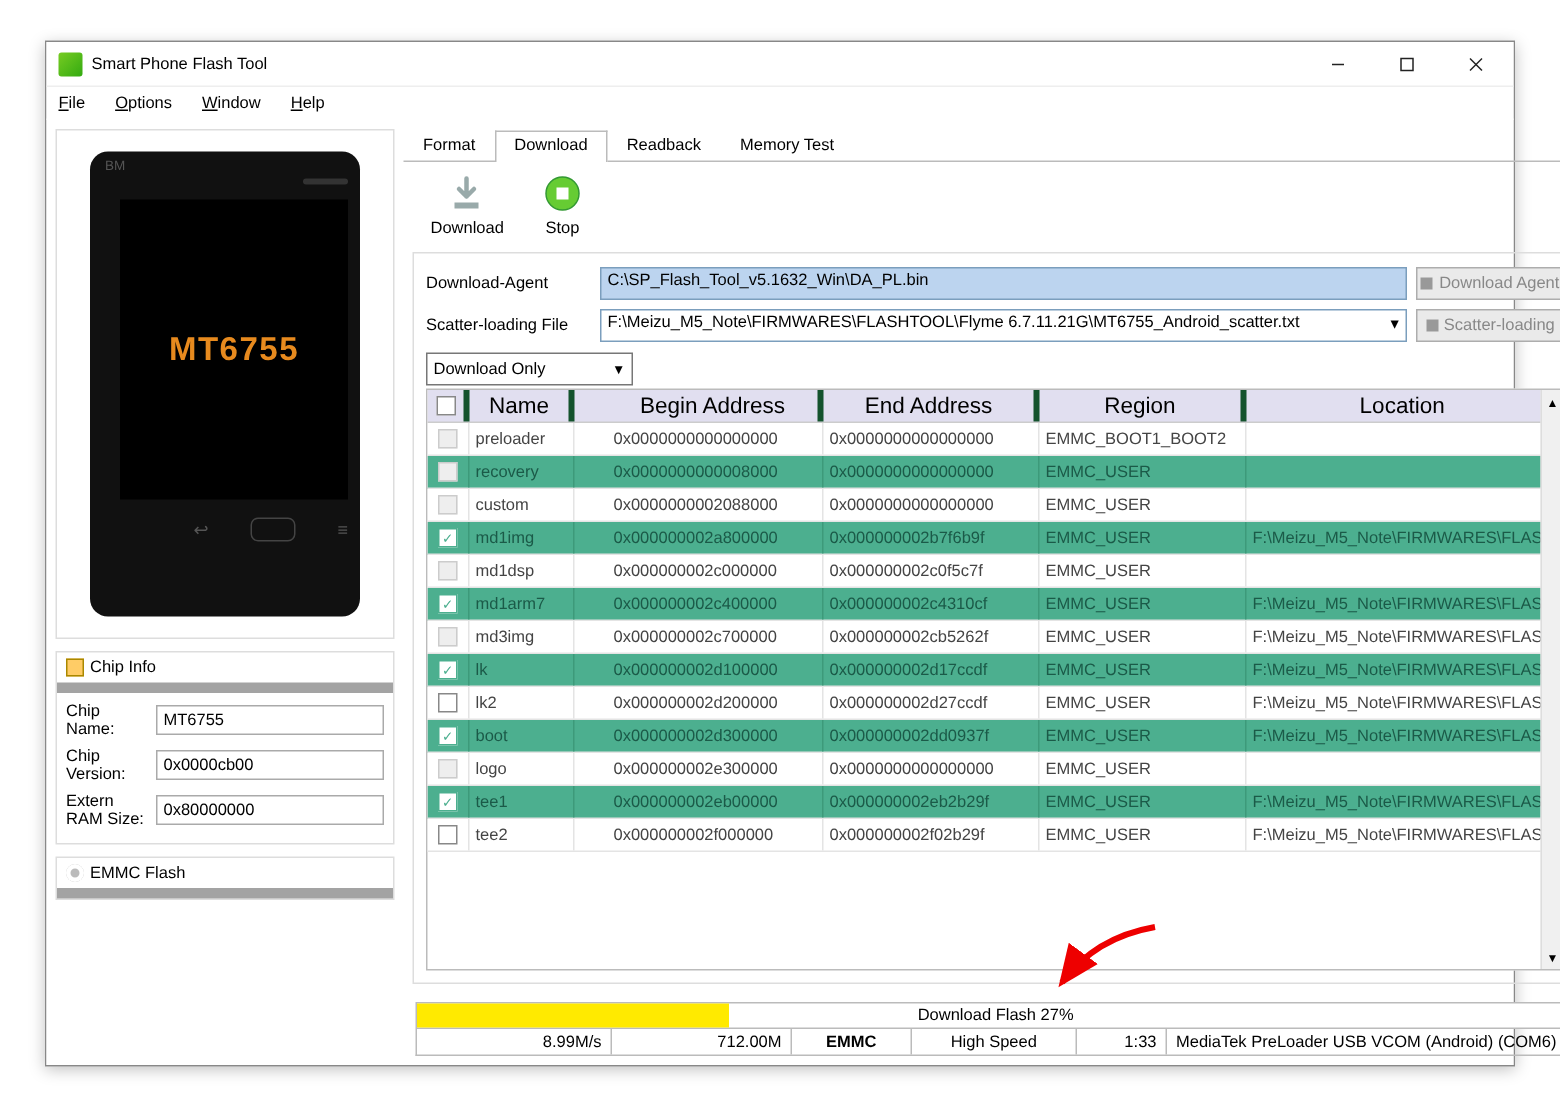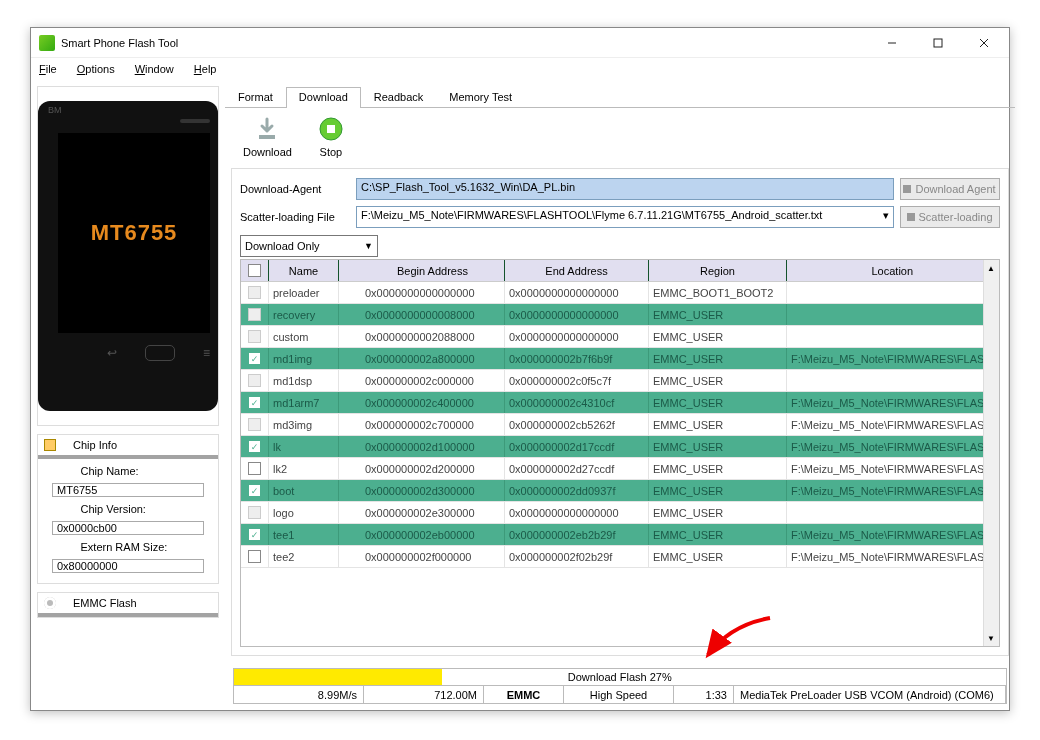--- a/index.html
+++ b/index.html
@@ -25,23 +25,23 @@
 .phone { width: 180px; height: 310px; background: #111; border-radius: 12px; display: flex; flex-direction: column; align-items: flex-end; padding: 18px 8px 10px; position: relative; }
 .phone .speaker { width: 30px; height: 4px; background: #333; border-radius: 2px; }
 .phone .brand { position: absolute; top: 4px; left: 10px; color: #555; font-size: 9px; }
 .phone .screen { margin-top: 10px; width: 152px; height: 200px; background: #000; display: flex; align-items: center; justify-content: center; }
 .phone .chip { color: #e78a1e; font-size: 22px; font-weight: bold; letter-spacing: 1px; }
 .phone .btns { margin-top: 12px; display: flex; gap: 28px; align-items: center; }
 .phone .homebtn { width: 30px; height: 16px; border: 1px solid #444; border-radius: 5px; }
 .phone .sidebtn { color: #555; font-size: 12px; }
 
 .panel { border: 1px solid #ddd; background: #fff; }
-.panel-head { display:flex; align-items:center; gap:17px; padding: 4px 6px; border-bottom: 4px solid #a3a3a3; font-size: 12px; }
+.panel-head { display:flex; align-items:center; gap:4px; padding: 4px 6px; border-bottom: 7px solid #a3a3a3; font-size: 12px; }
 .panel-body { padding: 6px 6px 4px; }
-.field-row { display: flex; align-items: center; margin-bottom: 6px; gap: 6px; flex-direction: column; }
+.field-row { display: flex; align-items: center; margin-bottom: 6px; gap: 6px; }
 .field-row label { width: 95px; }
 .field-row input { flex: 1; height: 20px; border: 1px solid #aaa; padding: 0 4px; background: #fff; }
 
 .rightcol { flex: 1; display: flex; flex-direction: column; }
 
 .tabs { display: flex; height: 22px; border-bottom: 1px solid #bbb; }
 .tab { padding: 3px 12px; border: 1px solid transparent; border-bottom: none; position: relative; top: 1px; background: transparent; }
 .tab.active { border-color: #bbb; background: #fff; }
 
 .toolbar { display: flex; gap: 24px; padding: 6px 18px 10px; align-items: center; }
@@ -53,21 +53,21 @@
 .formrow .txt { flex: 1; height: 22px; border: 1px solid #7b9ebd; padding: 2px 4px; background: #fff; }
 .formrow .txt.sel { background: #bcd4ef; }
 .formrow .btn { width: 100px; height: 22px; border: 1px solid #adadad; background: #eaeaea; color: #888; display:flex; align-items:center; justify-content:center; }
 .formrow .btn .sq { width:8px; height:8px; background:#999; margin-right:4px; }
 
 .combo { height: 22px; border: 1px solid #777; padding: 2px 4px; background: #fff; display:flex; align-items:center; justify-content:space-between; width: 138px; margin: 4px 0 2px 8px; }
 .combo .arr { font-size: 9px; }
 
 .grid { margin: 0 8px; border: 1px solid #bbb; flex: 1; overflow: hidden; position: relative; background:#fff;}
 .ghead { display: flex; background: #e1dff0; border-bottom: 1px solid #ccc; height: 22px; }
-.ghead .c { border-right: 1px solid #14532d; display:flex; align-items:center; justify-content:center; font-size: 11px; }
+.ghead .c { border-right: 4px solid #14532d; display:flex; align-items:center; justify-content:center; font-size: 15px; }
 .grow { display: flex; height: 22px; border-bottom: 1px solid #e4e4e4; align-items:center; }
 .grow.green { background: #4caf8f; color: #1b5a48; }
 .grow.green .c { border-right-color: #3d9a7a; }
 .grow.grey { background: #fff; color: #444; }
 .grow .c { border-right: 1px solid #e4e4e4; padding: 0 4px; overflow: hidden; white-space: nowrap; display:flex; align-items:center; height:100%; }
 .c.chk { width: 28px; justify-content:center; }
 .c.nm { width: 70px; }
 .c.ba { width: 144px; margin-left: 22px; }
 .c.ea { width: 144px; }
 .c.rg { width: 138px; }

